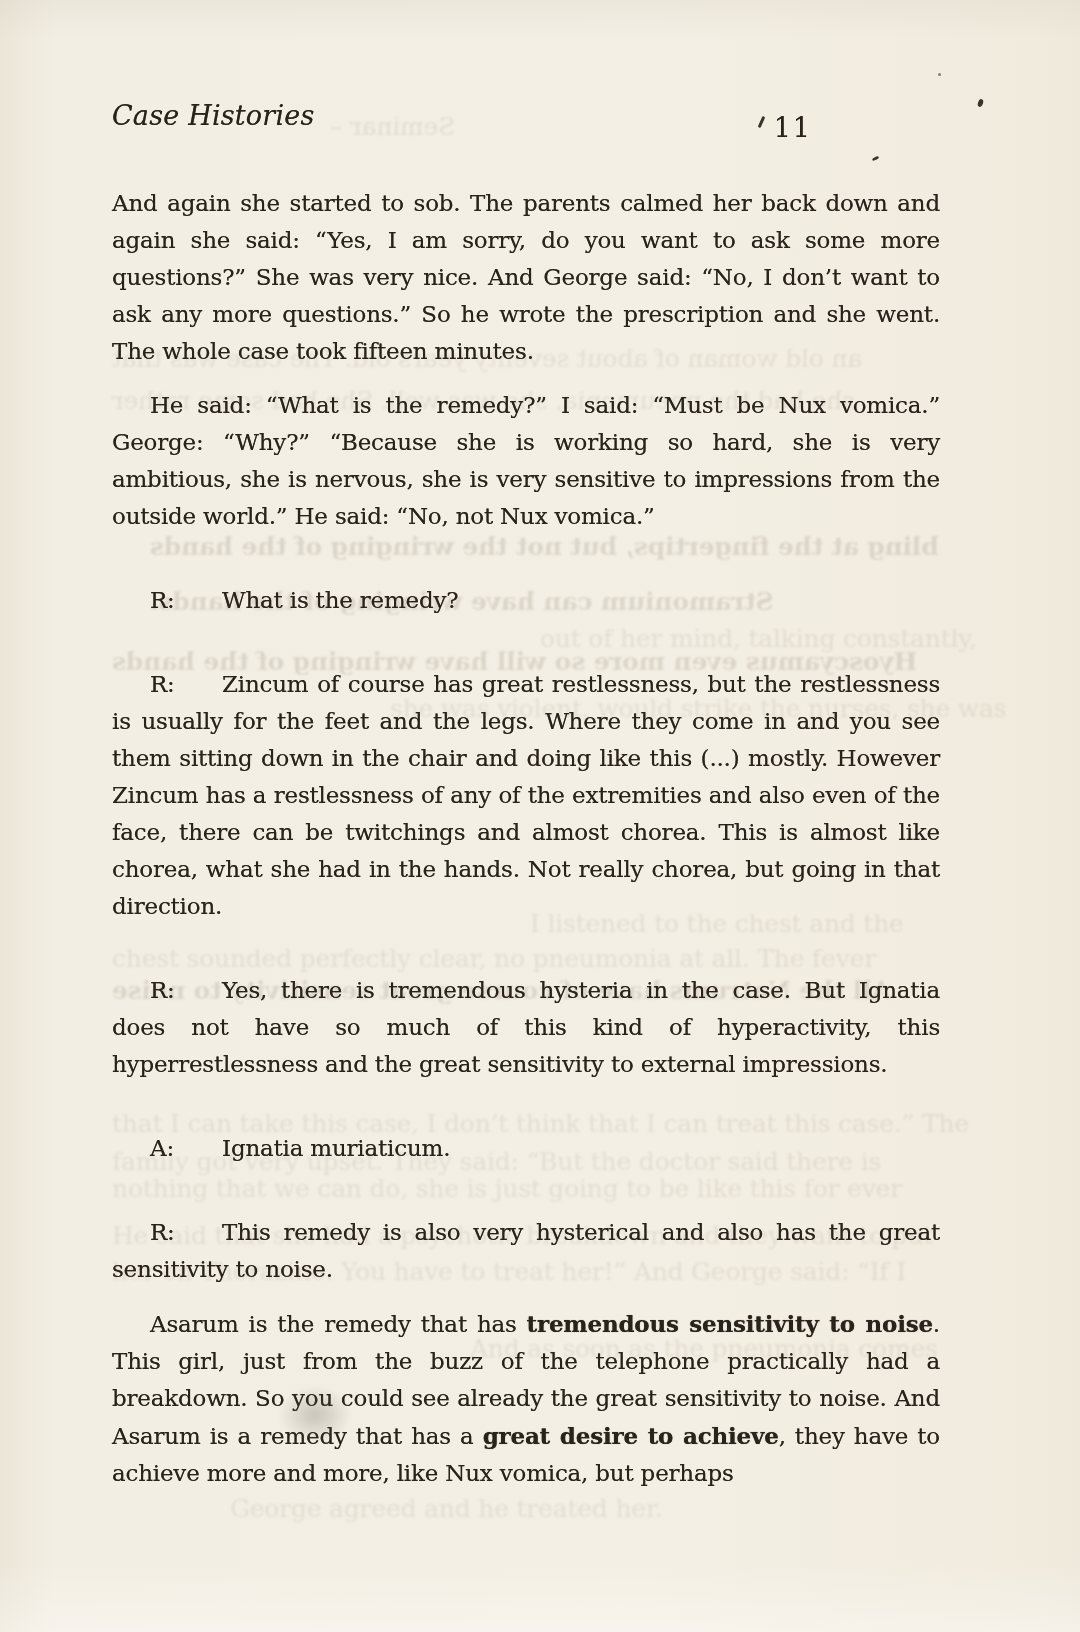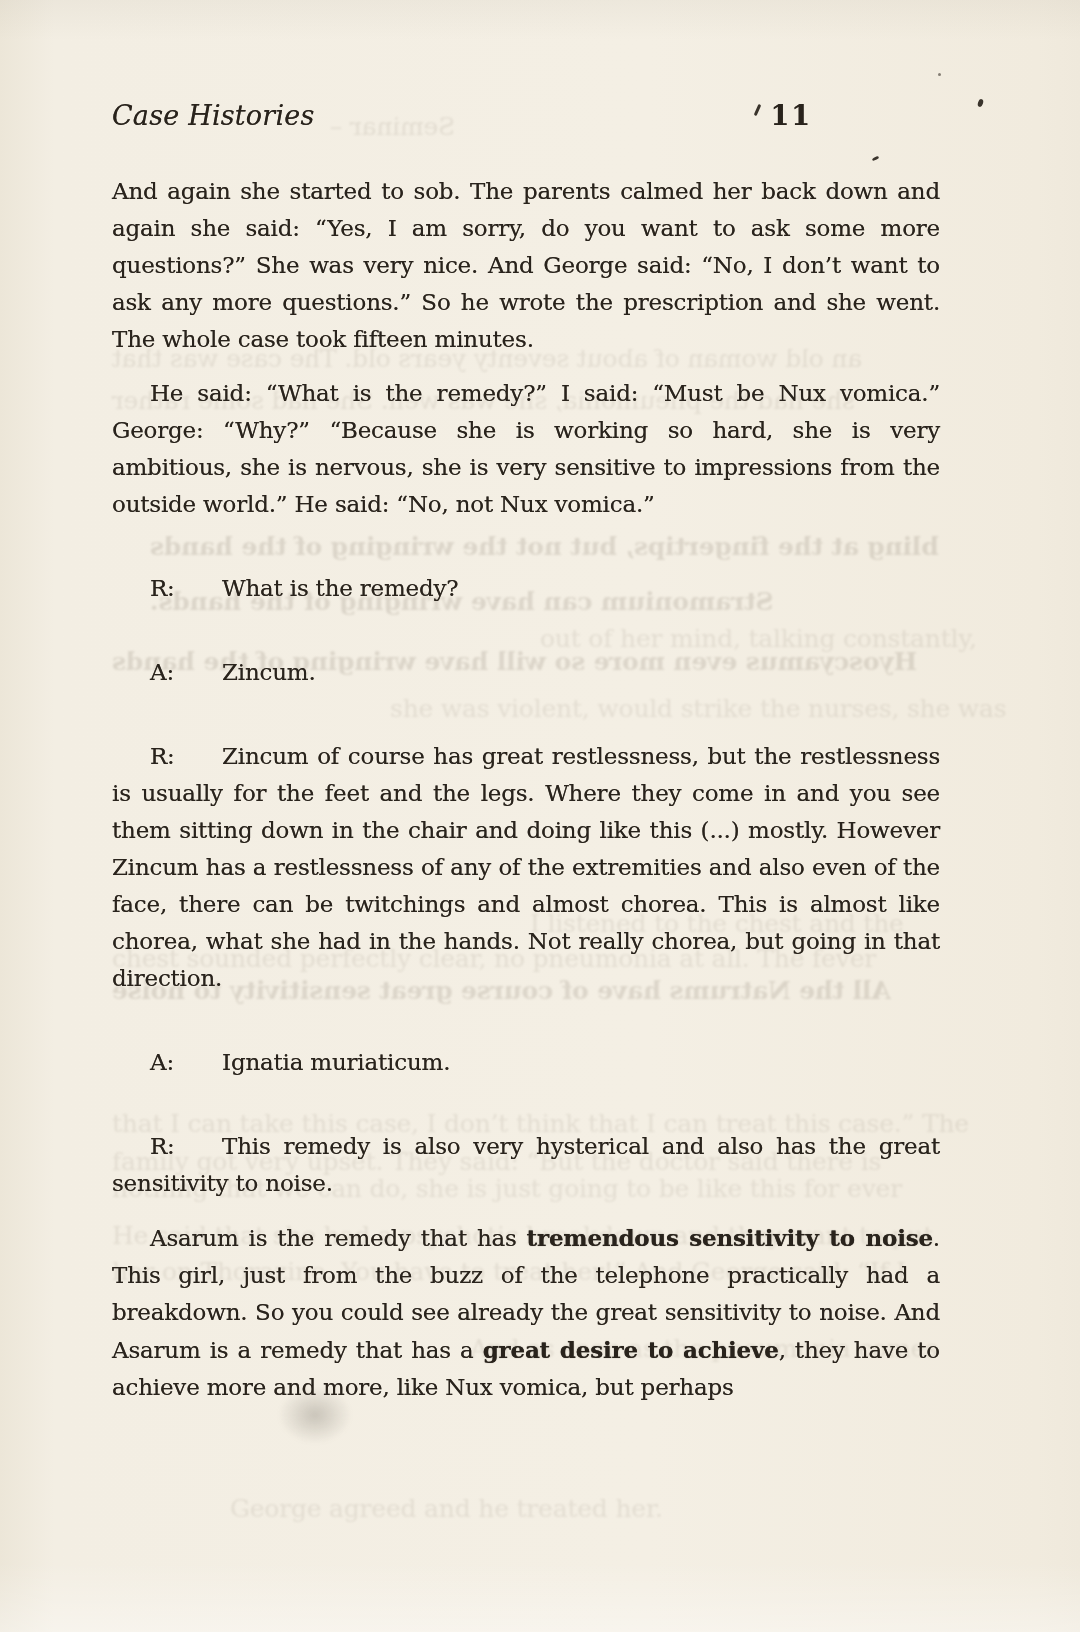--- a/index.html
+++ b/index.html
@@ -42,23 +42,24 @@
     display:flex; justify-content:space-between; align-items:flex-start;
     margin-bottom:42px;
     gap:25px;
   }
   .title{
     font-style:italic; font-size:27px; font-weight:500;
     letter-spacing:0.2px;
     text-shadow:0 0 0.5px rgba(41,35,28,0.7);
   }
   .pagenum{
-    font-size:27px; font-weight:bold; letter-spacing:2px;
+    font-size:27px; font-weight:normal; letter-spacing:2px;
     position:relative; margin-right:128px;
     text-shadow:0 0 0.5px rgba(41,35,28,0.7);
+    margin-top:12px;
   }
   .tick{
     position:absolute; left:-14px; top:4px;
     width:3px; height:12px; background:#3a342c;
     transform:rotate(24deg); border-radius:2px;
   }
 
   p{
     margin:0 0 17px 0;
     font-size:23px; line-height:37px;
@@ -114,25 +115,25 @@
       <span class="title">Case Histories</span>
       <span class="pagenum"><span class="tick"></span><span>11</span></span>
     </div>
 
     <p><span><span>And again she started to sob. The parents calmed her back down and again she said: “Yes, I am sorry, do you want to ask some more questions?” She was very nice. And George said: “No, I don’t want to ask any more questions.” So he wrote the prescription and she went. The whole case took fifteen minutes.</span></span></p>
 
     <p class="indent"><span><span>He said: “What is the remedy?” I said: “Must be Nux vomica.” George: “Why?” “Because she is working so hard, she is very ambitious, she is nervous, she is very sensitive to impressions from the outside world.” He said: “No, not Nux vomica.”</span></span></p>
 
     <p class="qa"><span class="qlabel">R:</span><span><span>What is the remedy?</span></span></p>
 
-    <p class="qa"><span class="qlabel">A:</span><span><span>Zincum.</span></span></p>
 
     <p class="qa"><span class="qlabel">R:</span><span><span>Zincum of course has great restlessness, but the restlessness is usually for the feet and the legs. Where they come in and you see them sitting down in the chair and doing like this (...) mostly. However Zincum has a restlessness of any of the extremities and also even of the face, there can be twitchings and almost chorea. This is almost like chorea, what she had in the hands. Not really chorea, but going in that direction.</span></span></p>
 
 
+    <p class="qa"><span class="qlabel">R:</span><span><span>Yes, there is tremendous hysteria in the case. But Ignatia does not have so much of this kind of hyperactivity, this hyperrestlessness and the great sensitivity to external impressions.</span></span></p>
 
     <p class="qa"><span class="qlabel">A:</span><span><span>Ignatia muriaticum.</span></span></p>
 
     <p class="qa"><span class="qlabel">R:</span><span><span>This remedy is also very hysterical and also has the great sensitivity to noise.</span></span></p>
 
 
     <p class="indent"><span><span>Asarum is the remedy that has </span><b>tremendous sensitivity to noise</b><span>. This girl, just from the buzz of the telephone practically had a breakdown. So you could see already the great sensitivity to noise. And Asarum is a remedy that has a </span><b>great desire to achieve</b><span>, they have to achieve more and more, like Nux vomica, but perhaps</span></span></p>
 
   </div>
 

